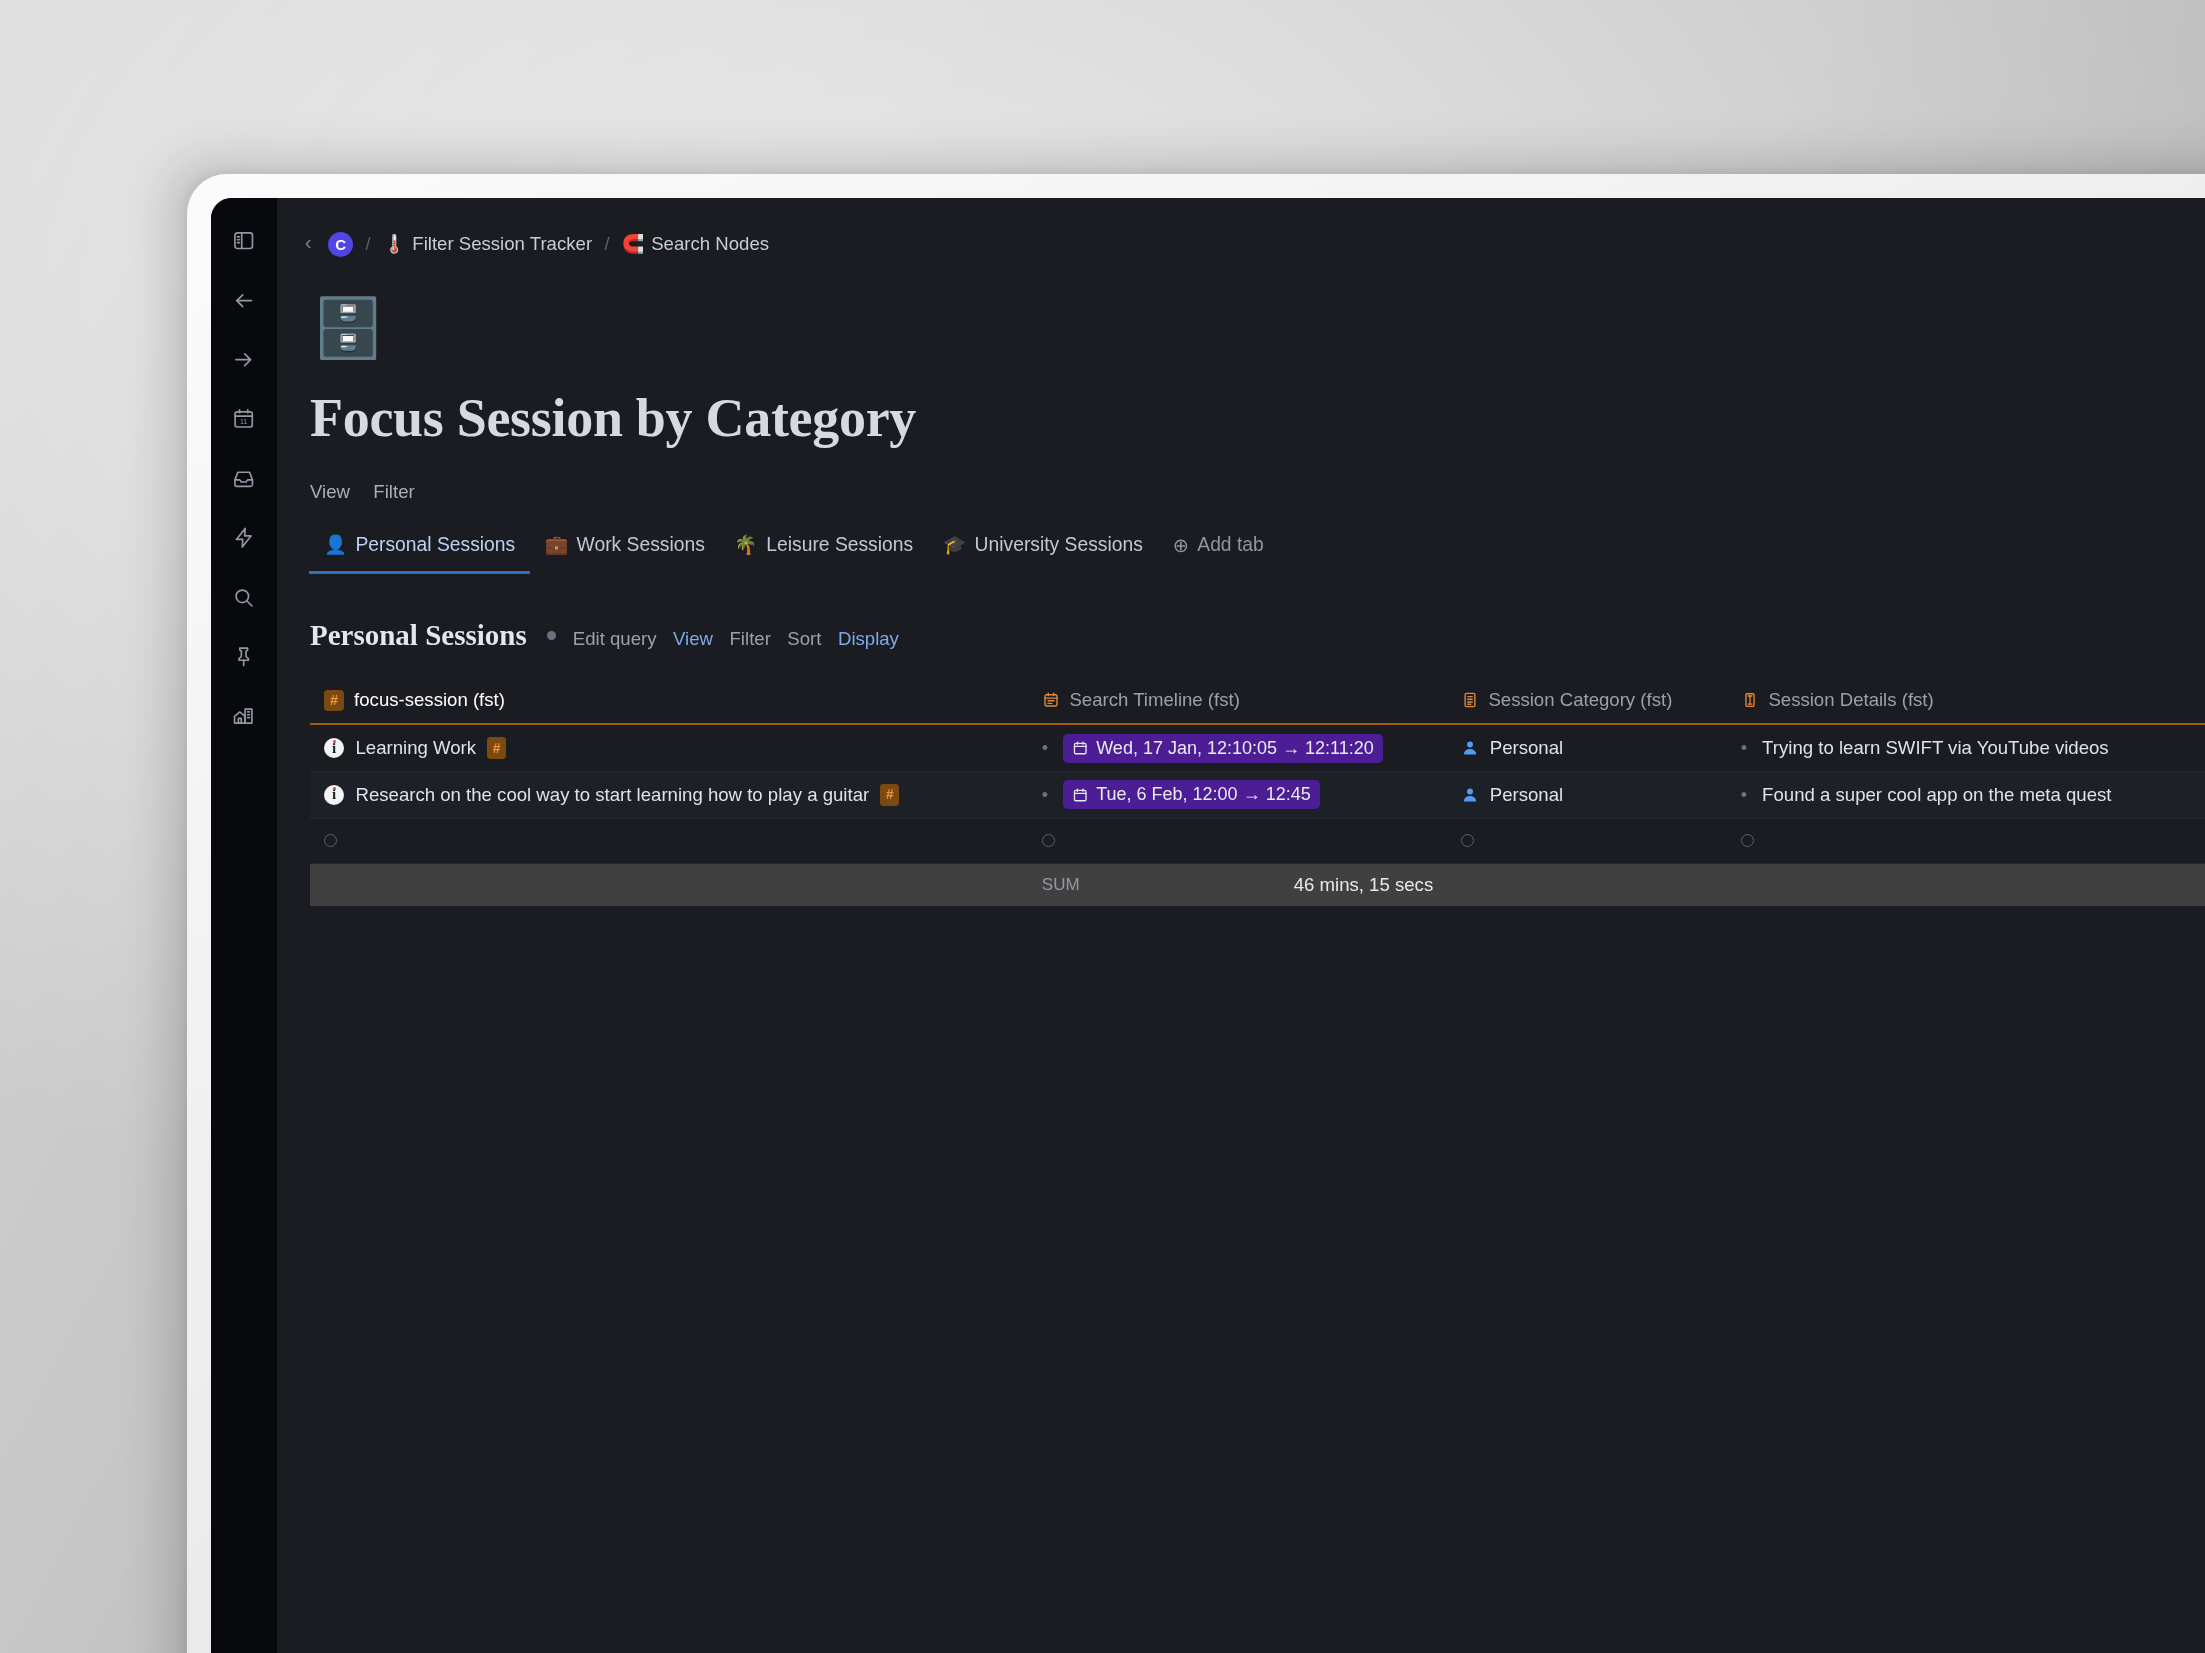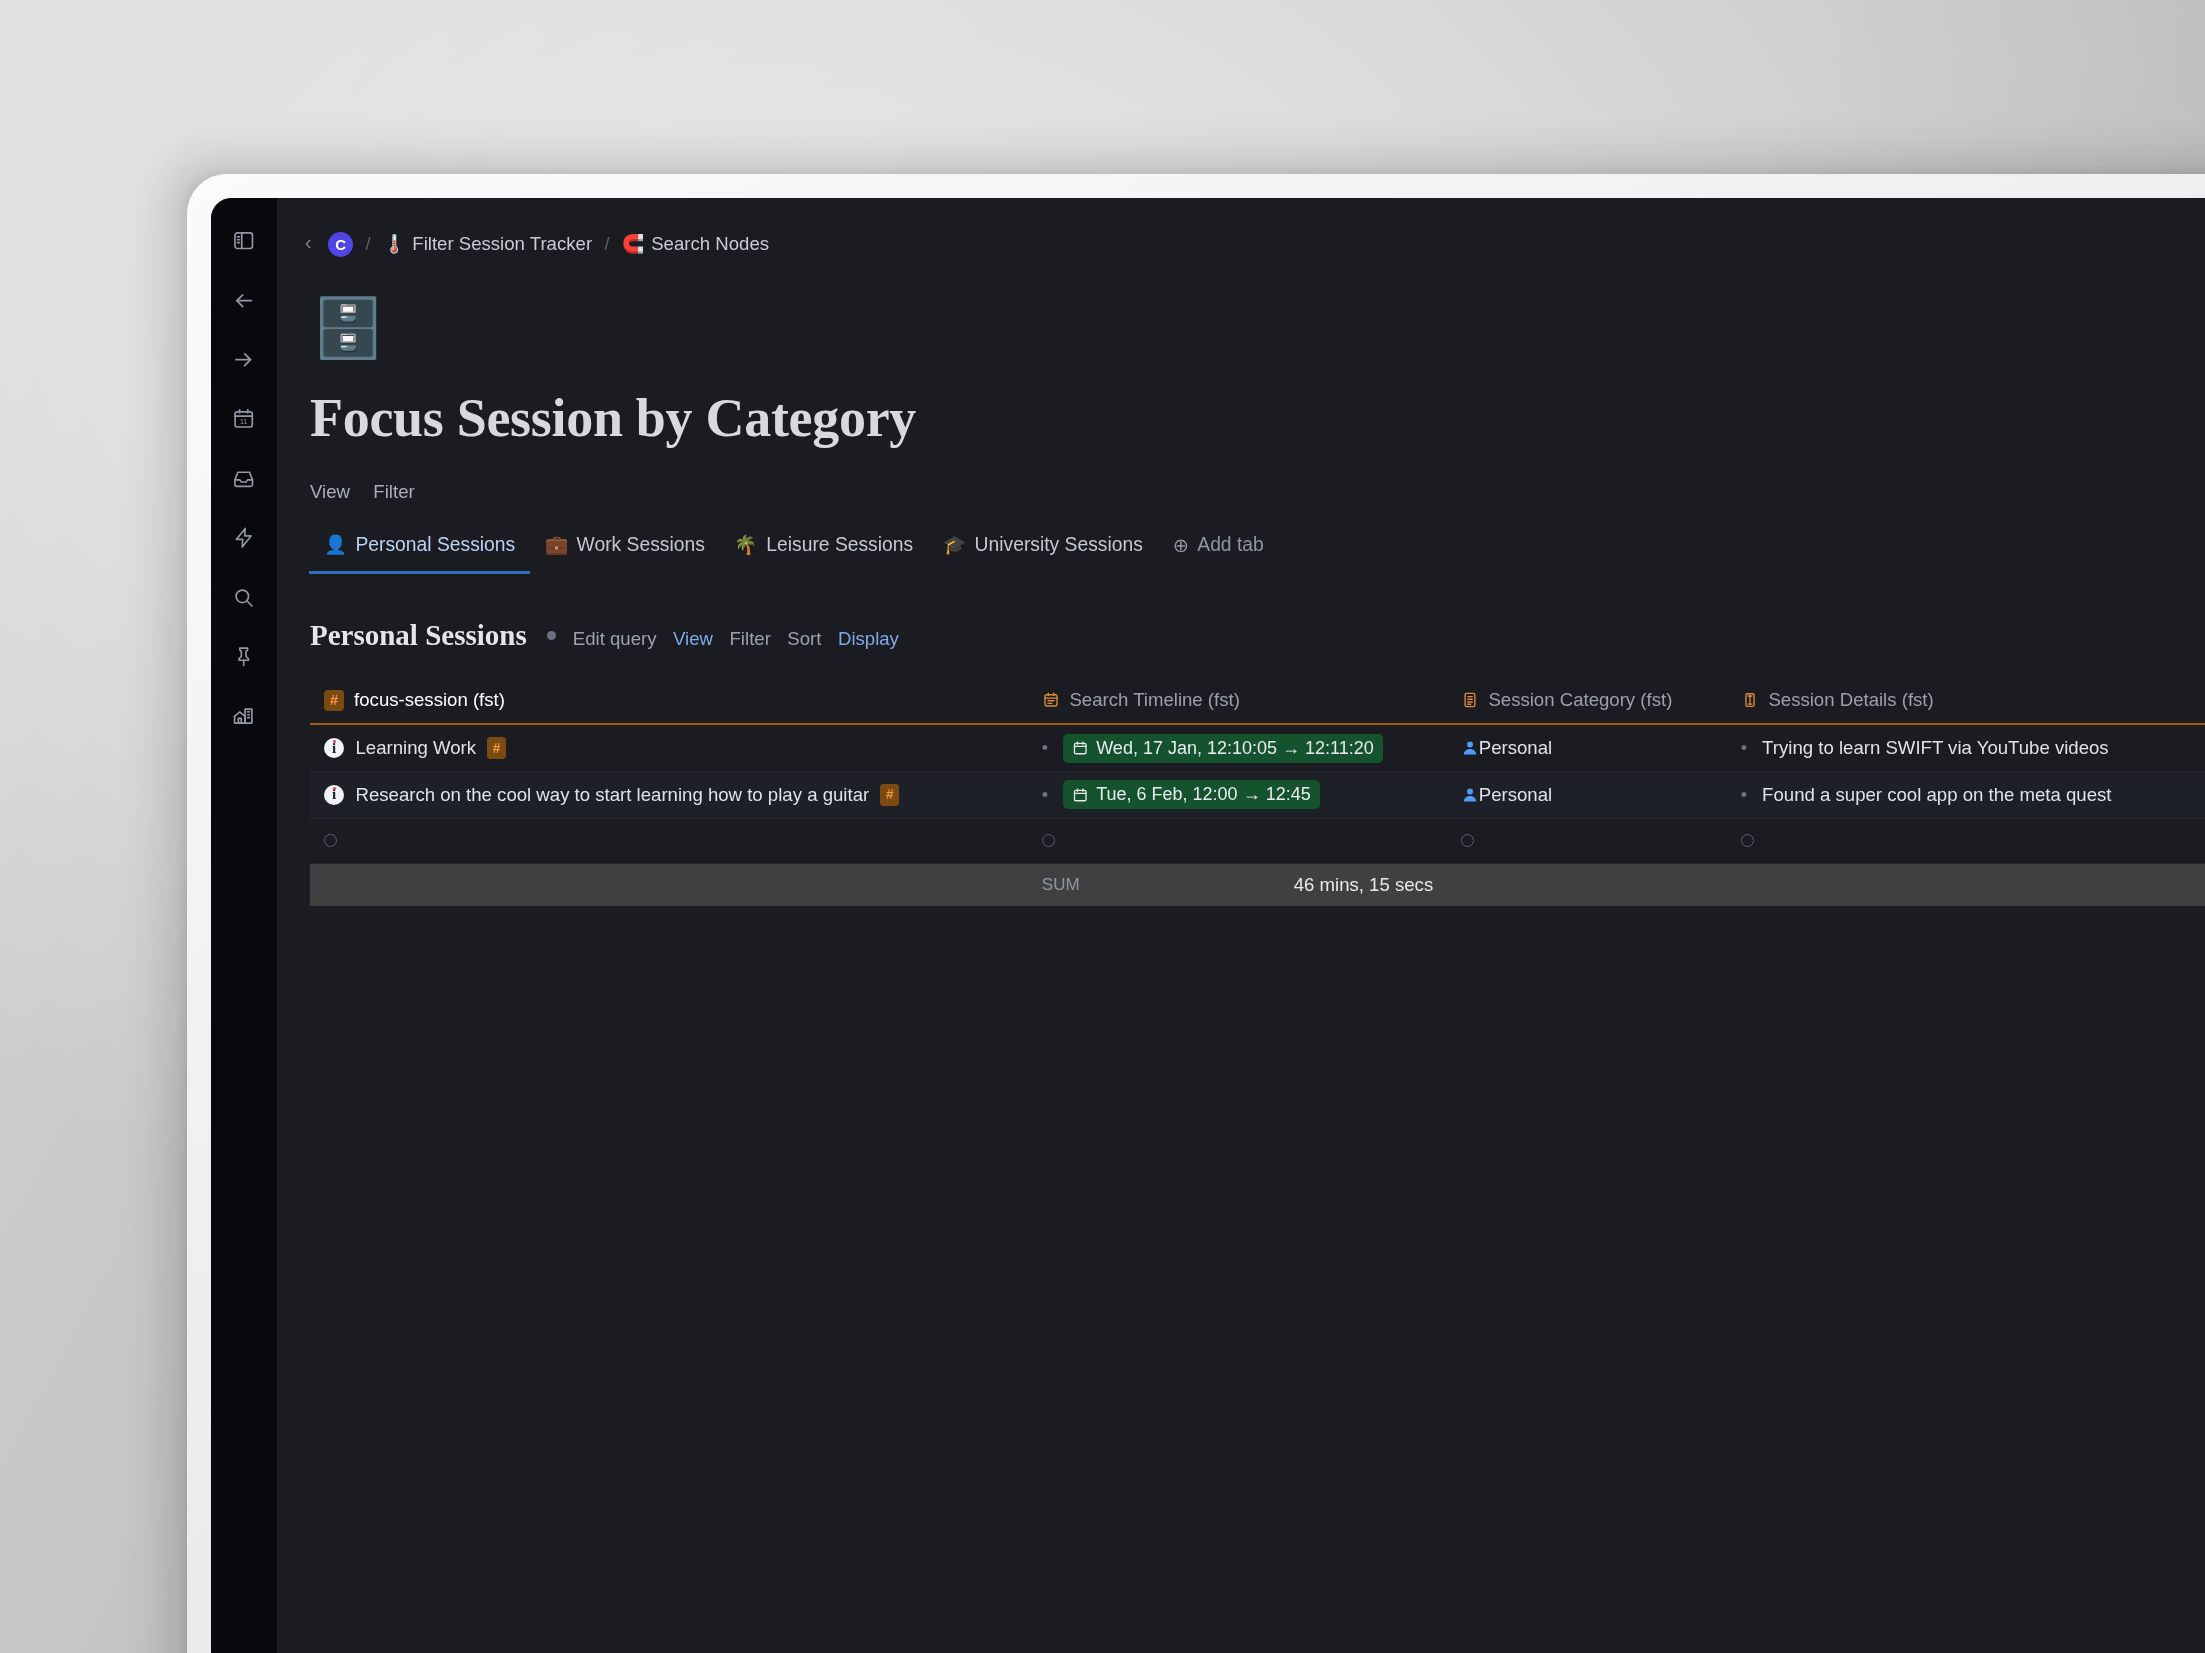--- a/index.html
+++ b/index.html
@@ -260,30 +260,30 @@
   .bullet {
     color: #6d7382;
     font-size: 18px;
     margin-right: 15px;
     line-height: 1;
   }
   .cell-flex { display: flex; align-items: center; }
 
   .date-pill {
     display: inline-flex; align-items: center; gap: 7.6px;
-    background: #14532d;
+    background: #4c1d95;
     border-radius: 4.8px;
     padding: 4.1px 9px;
     color: #e9ebef;
     font-size: 18px;
     white-space: nowrap;
   }
   .date-pill svg { width: 16.5px; height: 16.5px; display: block; }
 
-  .person-cell { display: flex; align-items: center; }
+  .person-cell { display: flex; align-items: center; gap: 11px; }
   .person-icon { width: 18px; height: 18px; display:block; }
 
   .circle-ph {
     width: 13px; height: 13px;
     border: 1.4px solid #5c6270;
     border-radius: 50%;
     display: inline-block;
   }
 
   #table tr.empty-row td { height: 45px; }

